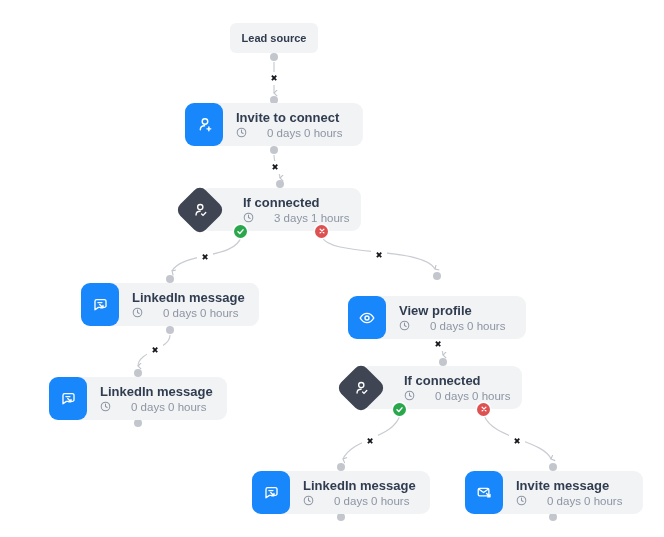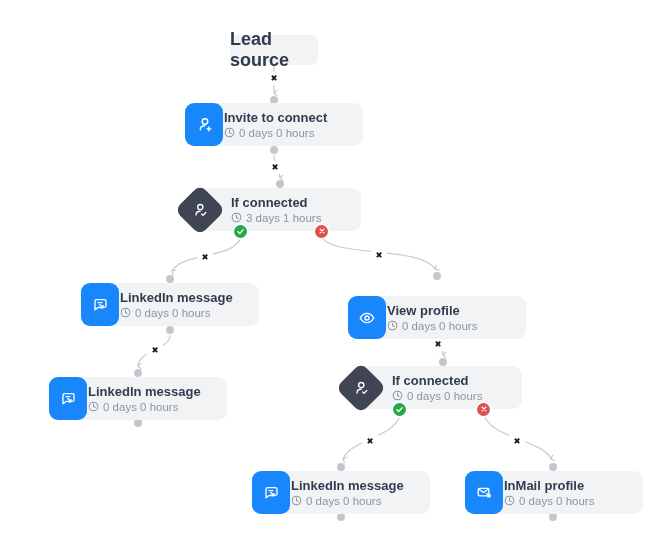--- a/index.html
+++ b/index.html
@@ -15,23 +15,23 @@
   svg.edges circle.port{fill:#c3c7cd;}
 
   .node{
     position:absolute;height:43px;background:#f2f3f5;border-radius:9px;
     display:flex;align-items:center;box-sizing:border-box;
   }
   .nicon{
     width:38px;height:43px;flex:0 0 38px;border-radius:9px;
     background:#1787fb;display:flex;align-items:center;justify-content:center;
   }
-  .ntxt{padding-left:1px;display:flex;flex-direction:column;justify-content:center;gap:2px;}
+  .ntxt{padding-left:13px;display:flex;flex-direction:column;justify-content:center;gap:2px;}
   .ntitle{font-size:13px;font-weight:700;color:#303c4f;line-height:14px;white-space:nowrap;}
-  .nsub{font-size:11.5px;color:#8d95a3;display:flex;align-items:center;gap:4px;line-height:12px;white-space:nowrap;}
+  .nsub{font-size:11.5px;color:#8d95a3;display:flex;align-items:center;gap:20px;line-height:12px;white-space:nowrap;}
   .nsub svg{flex:0 0 auto;}
 
   .node.cond{padding-left:30px;}
   .diamond{
     position:absolute;left:-18px;top:3.5px;width:36px;height:36px;
     background:#3f4552;border-radius:8px;transform:rotate(45deg);
     display:flex;align-items:center;justify-content:center;
   }
   .diamond svg{transform:rotate(-45deg);}
 
@@ -39,21 +39,21 @@
     position:absolute;width:13px;height:13px;border-radius:50%;
     display:flex;align-items:center;justify-content:center;
     box-shadow:0 0 0 1.5px #ffffff;
   }
   .badge.yes{background:#2aa74c;}
   .badge.no{background:#dd5151;}
 
   .leadbox{
     position:absolute;left:230px;top:23px;width:88px;height:30px;
     background:#f2f3f5;border-radius:6px;display:flex;align-items:center;justify-content:center;
-    font-size:18px;font-weight:700;color:#2f3b4c;margin-top:12px;
+    font-size:11px;font-weight:700;color:#2f3b4c;
   }
 
   .xmark{
     position:absolute;width:16px;height:13px;background:#ffffff;
     display:flex;align-items:center;justify-content:center;
     font-size:8.5px;font-weight:900;color:#15171c;line-height:1;
     cursor:pointer;user-select:none;
   }
 </style>
 </head>
@@ -268,21 +268,21 @@
 
   <div class="node" style="left:465px;top:471px;width:178px">
     <div class="nicon">
       <svg width="19" height="19" viewBox="0 0 20 20" fill="none" stroke="#ffffff" stroke-width="1.4" stroke-linecap="round" stroke-linejoin="round">
         <rect x="3.4" y="5.6" width="11.2" height="8" rx="1.4"></rect>
         <path d="M4.2 6.6 l4.8 3.4 4.8-3.4"></path>
         <path d="M12.2 11 l3.6 3.6 M15.8 12 v2.6 h-2.6"></path>
       </svg>
     </div>
     <div class="ntxt">
-      <div class="ntitle">InMail profile</div>
+      <div class="ntitle">Invite message</div>
       <div class="nsub">
         <svg width="11" height="11" viewBox="0 0 12 12" fill="none" stroke="#8d95a3" stroke-width="1.1" stroke-linecap="round">
             <circle cx="6" cy="6" r="4.7"></circle>
             <path d="M6 3.4 V6 L7.8 7.1"></path>
           </svg>
         <span>0 days 0 hours</span>
       </div>
     </div>
   </div>
 

